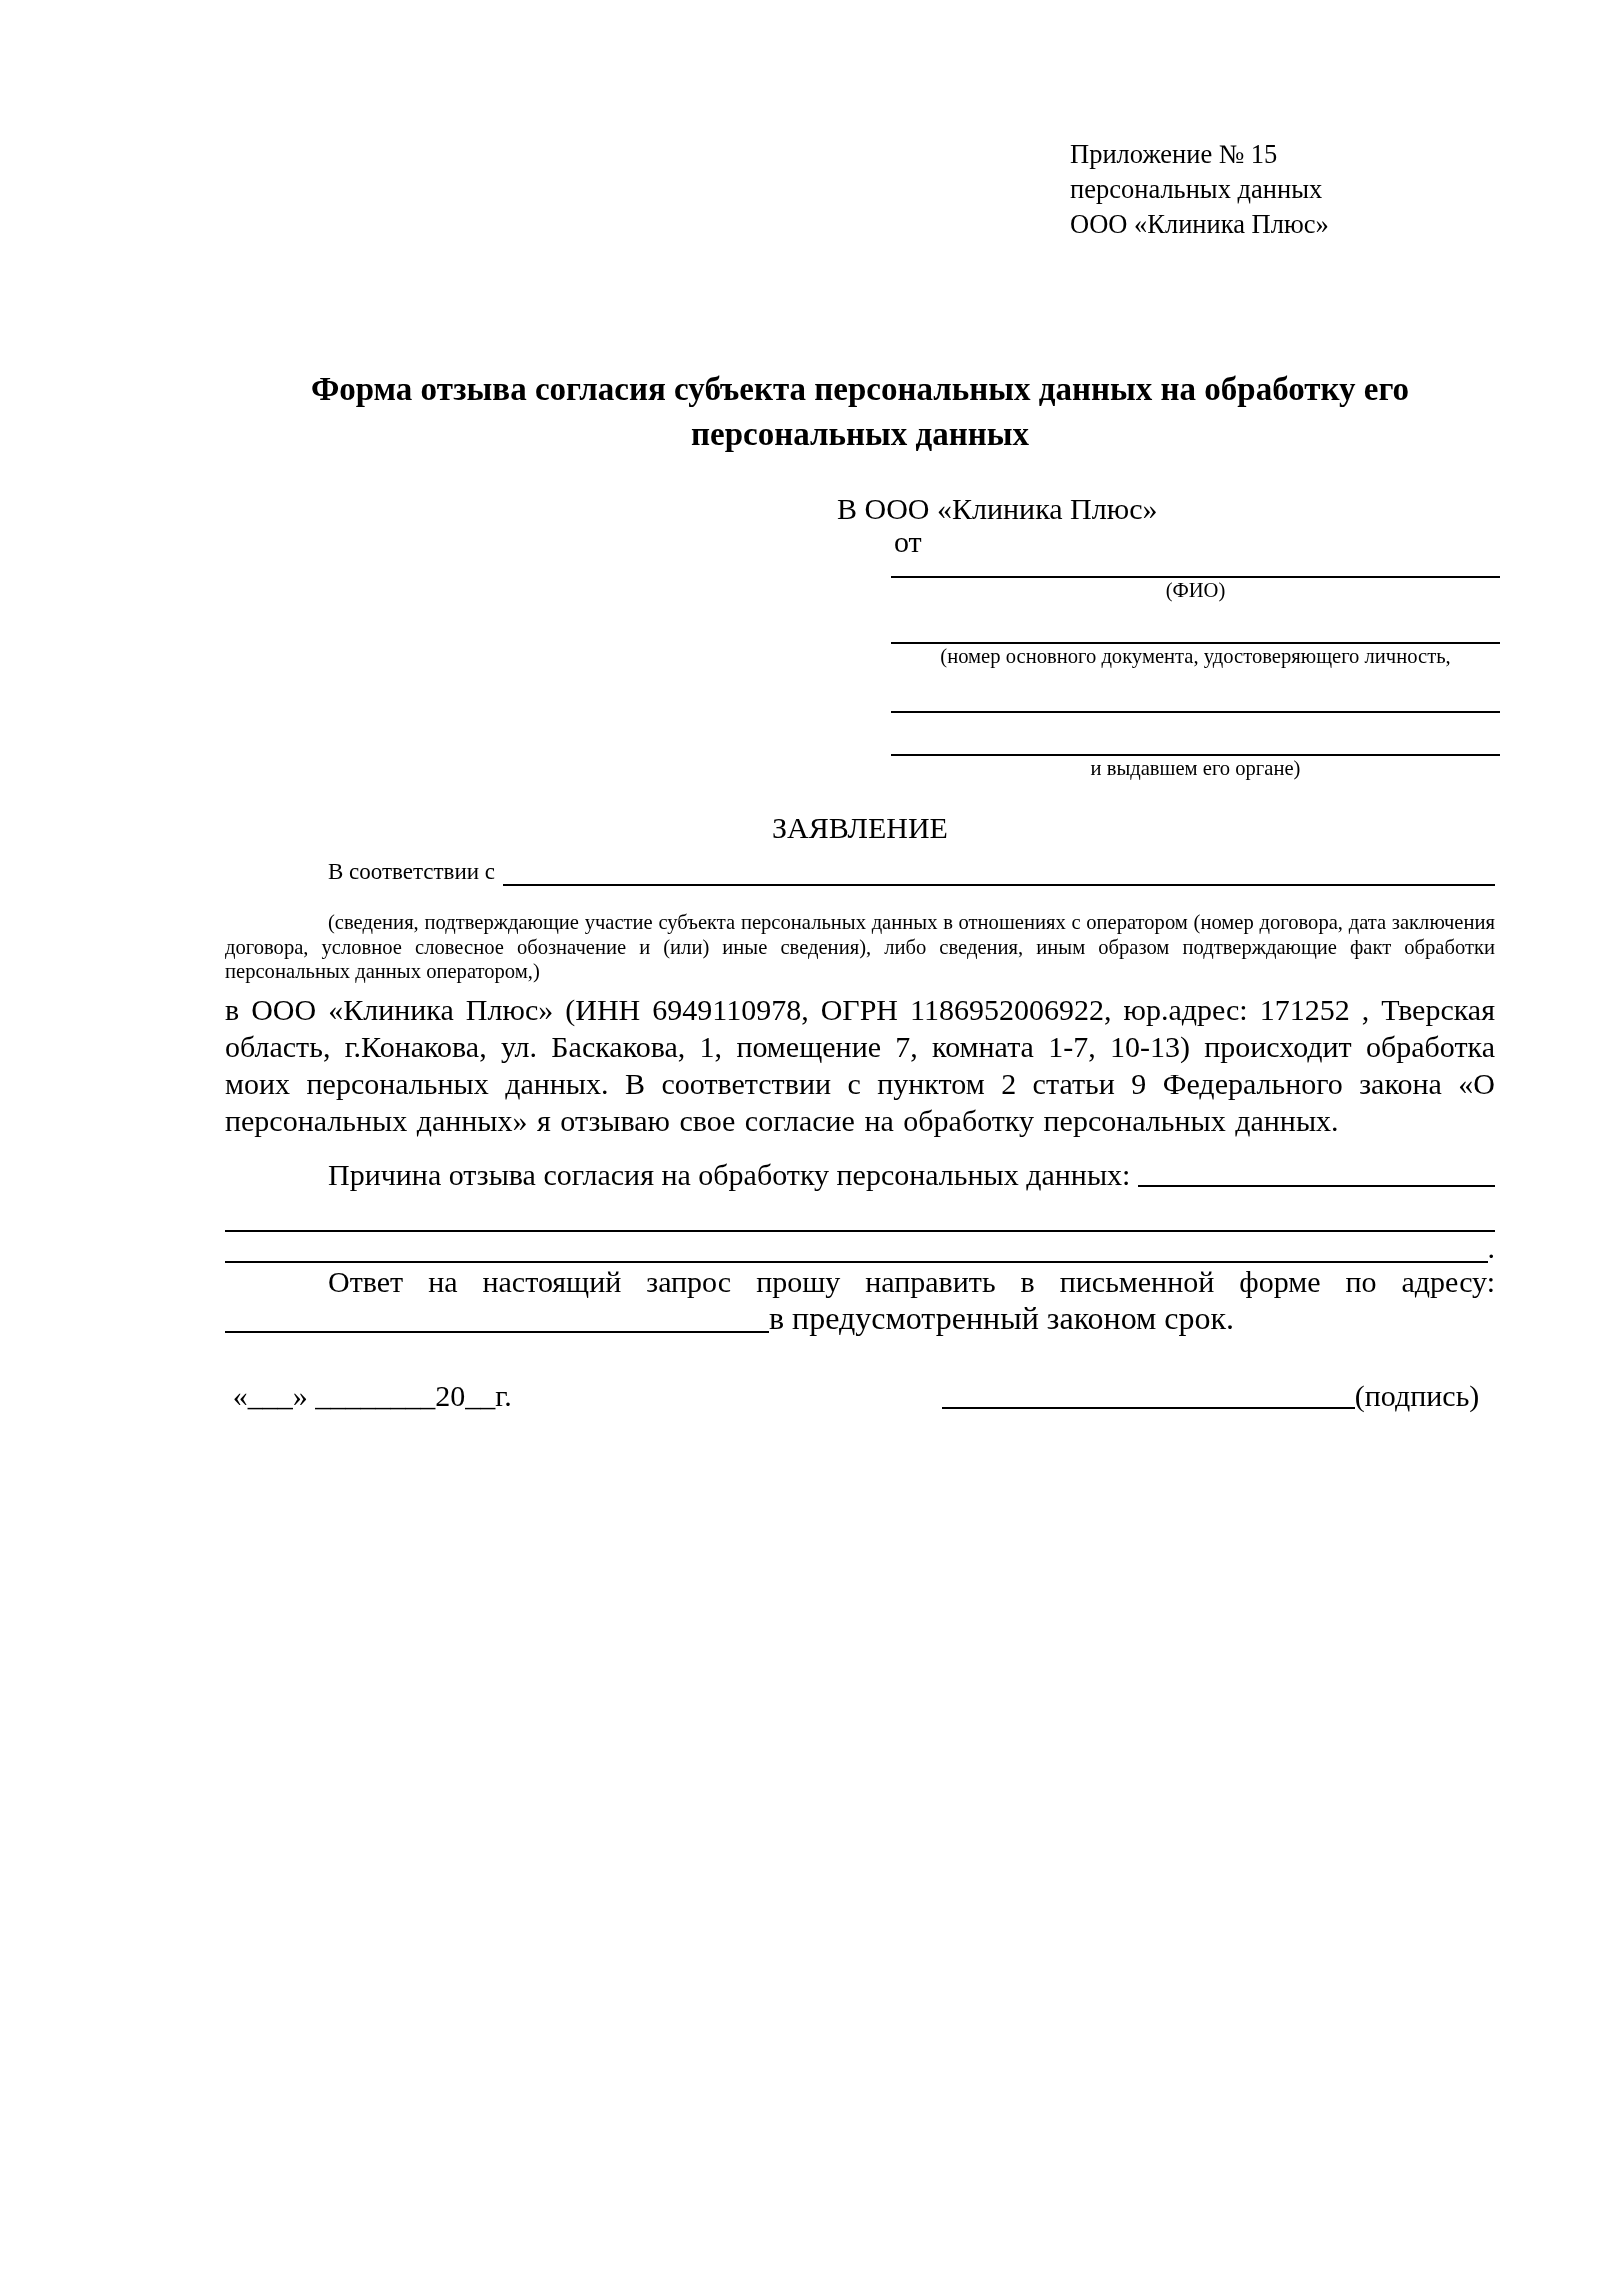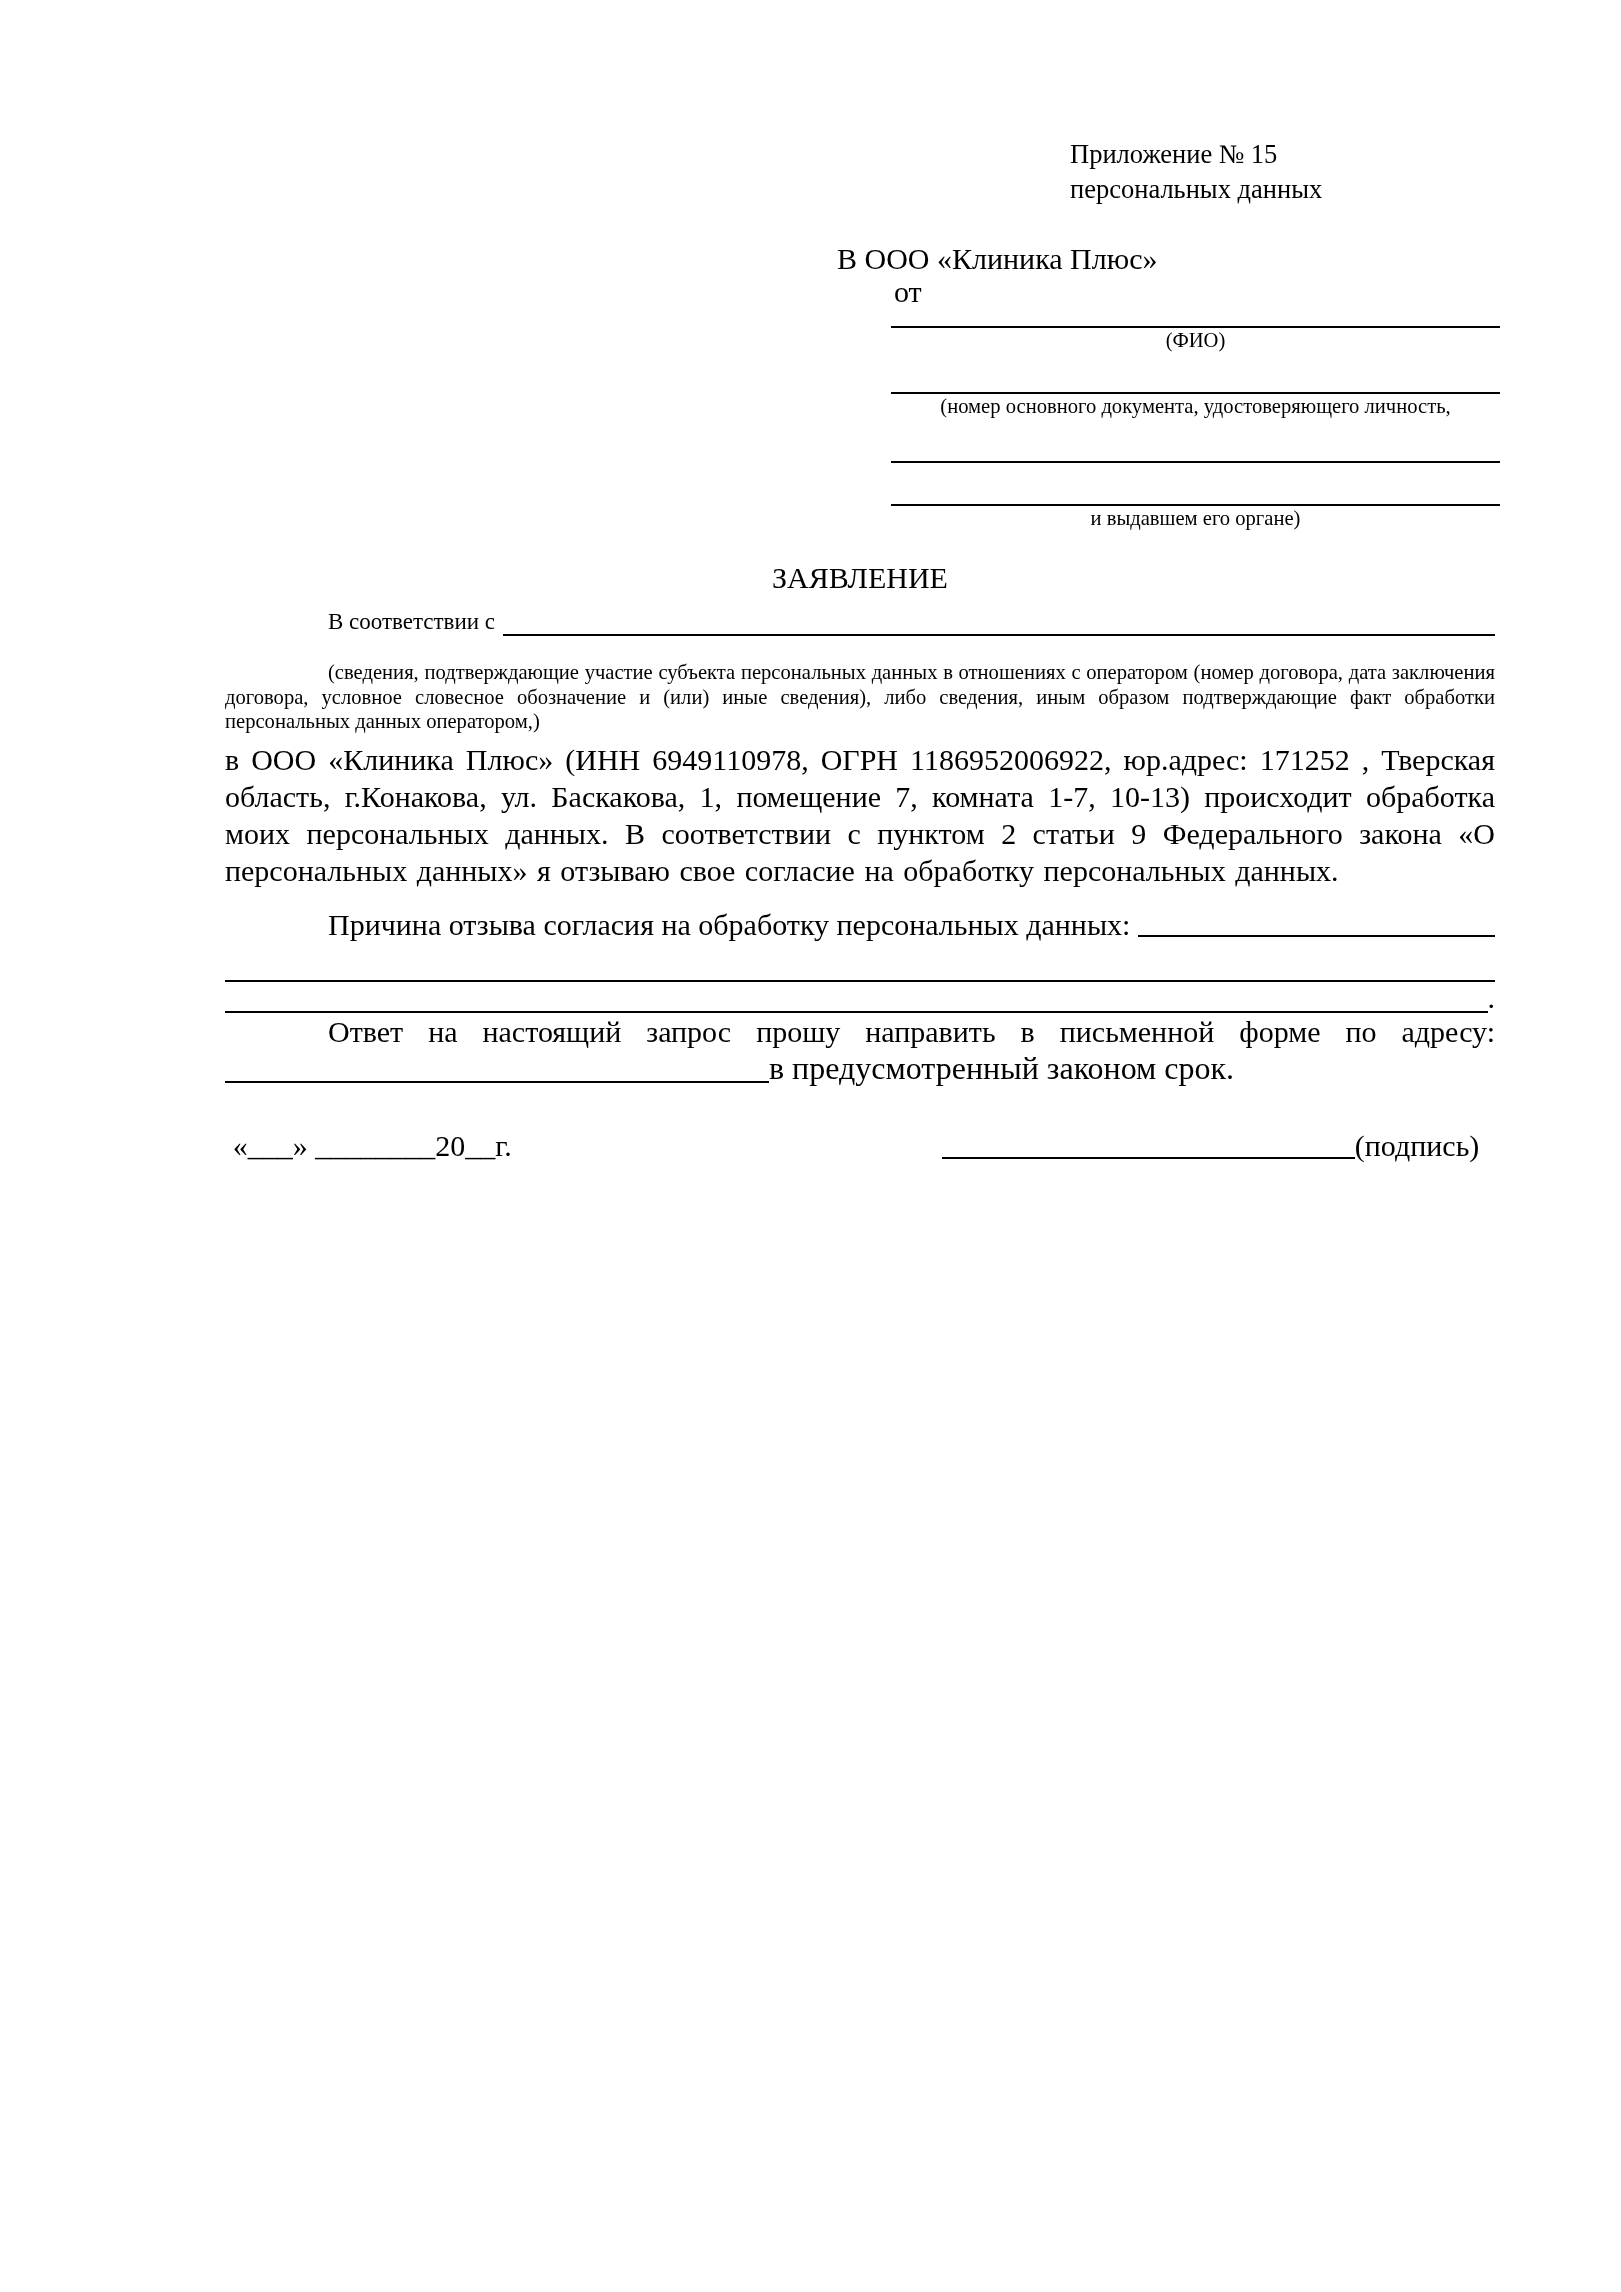--- a/index.html
+++ b/index.html
@@ -99,22 +99,24 @@
   .sig-blank { width: 413px; border-bottom: 2.9px solid #000; margin-bottom: 6.9px; }
 </style>
 </head>
 <body>
 
 <div class="page">
 
   <div class="appendix">
     <div>Приложение № 15</div>
     <div>персональных данных</div>
+    <div>ООО «Клиника Плюс»</div>
   </div>
 
+  <div class="title">Форма отзыва согласия субъекта персональных данных на обработку его персональных данных</div>
 
   <div class="addressee">
     <div class="addr-to">В ООО «Клиника Плюс»</div>
     <div class="addr-from">от</div>
 
     <div class="ruled ruled-first"></div>
     <div class="ruled-caption">(ФИО)</div>
 
     <div class="ruled ruled-mid"></div>
     <div class="ruled-caption">(номер основного документа, удостоверяющего личность,</div>

